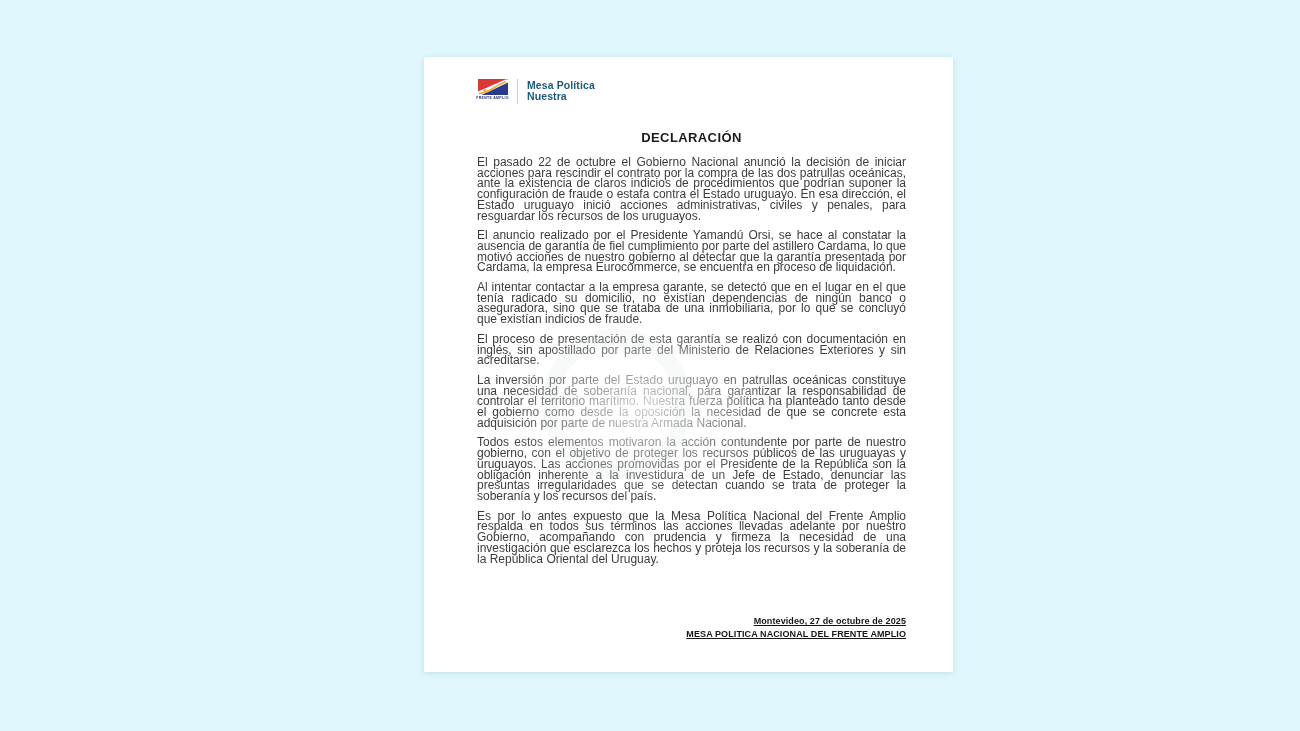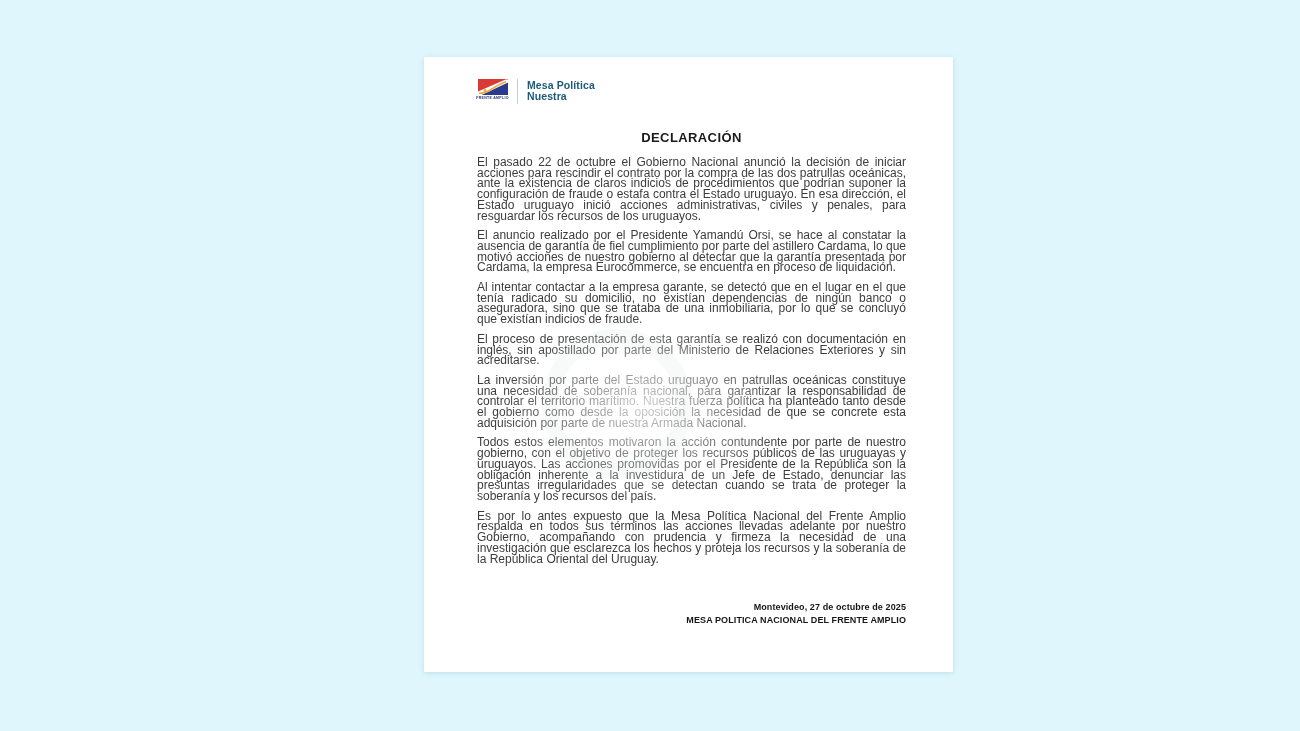--- a/index.html
+++ b/index.html
@@ -88,28 +88,29 @@
     top: 272px;
     width: 150px;
     height: 150px;
     border-radius: 50%;
     border: 16px solid rgba(190, 195, 200, 0.10);
     pointer-events: none;
   }
   
   .signoff {
     position: absolute;
-    top: 544px;
+    top: 558px;
     right: 47px;
     text-align: right;
     font-weight: bold;
     color: #161616;
     font-size: 9px;
     line-height: 13px;
     letter-spacing: 0.1px;
+    text-decoration: underline;
   }
 </style>
 </head>
 <body>
 
 <div class="paper">
 
   <div class="header-row">
     <div class="logo-block">
       <svg class="logo-flag" viewBox="0 0 30 16" xmlns="http://www.w3.org/2000/svg">

